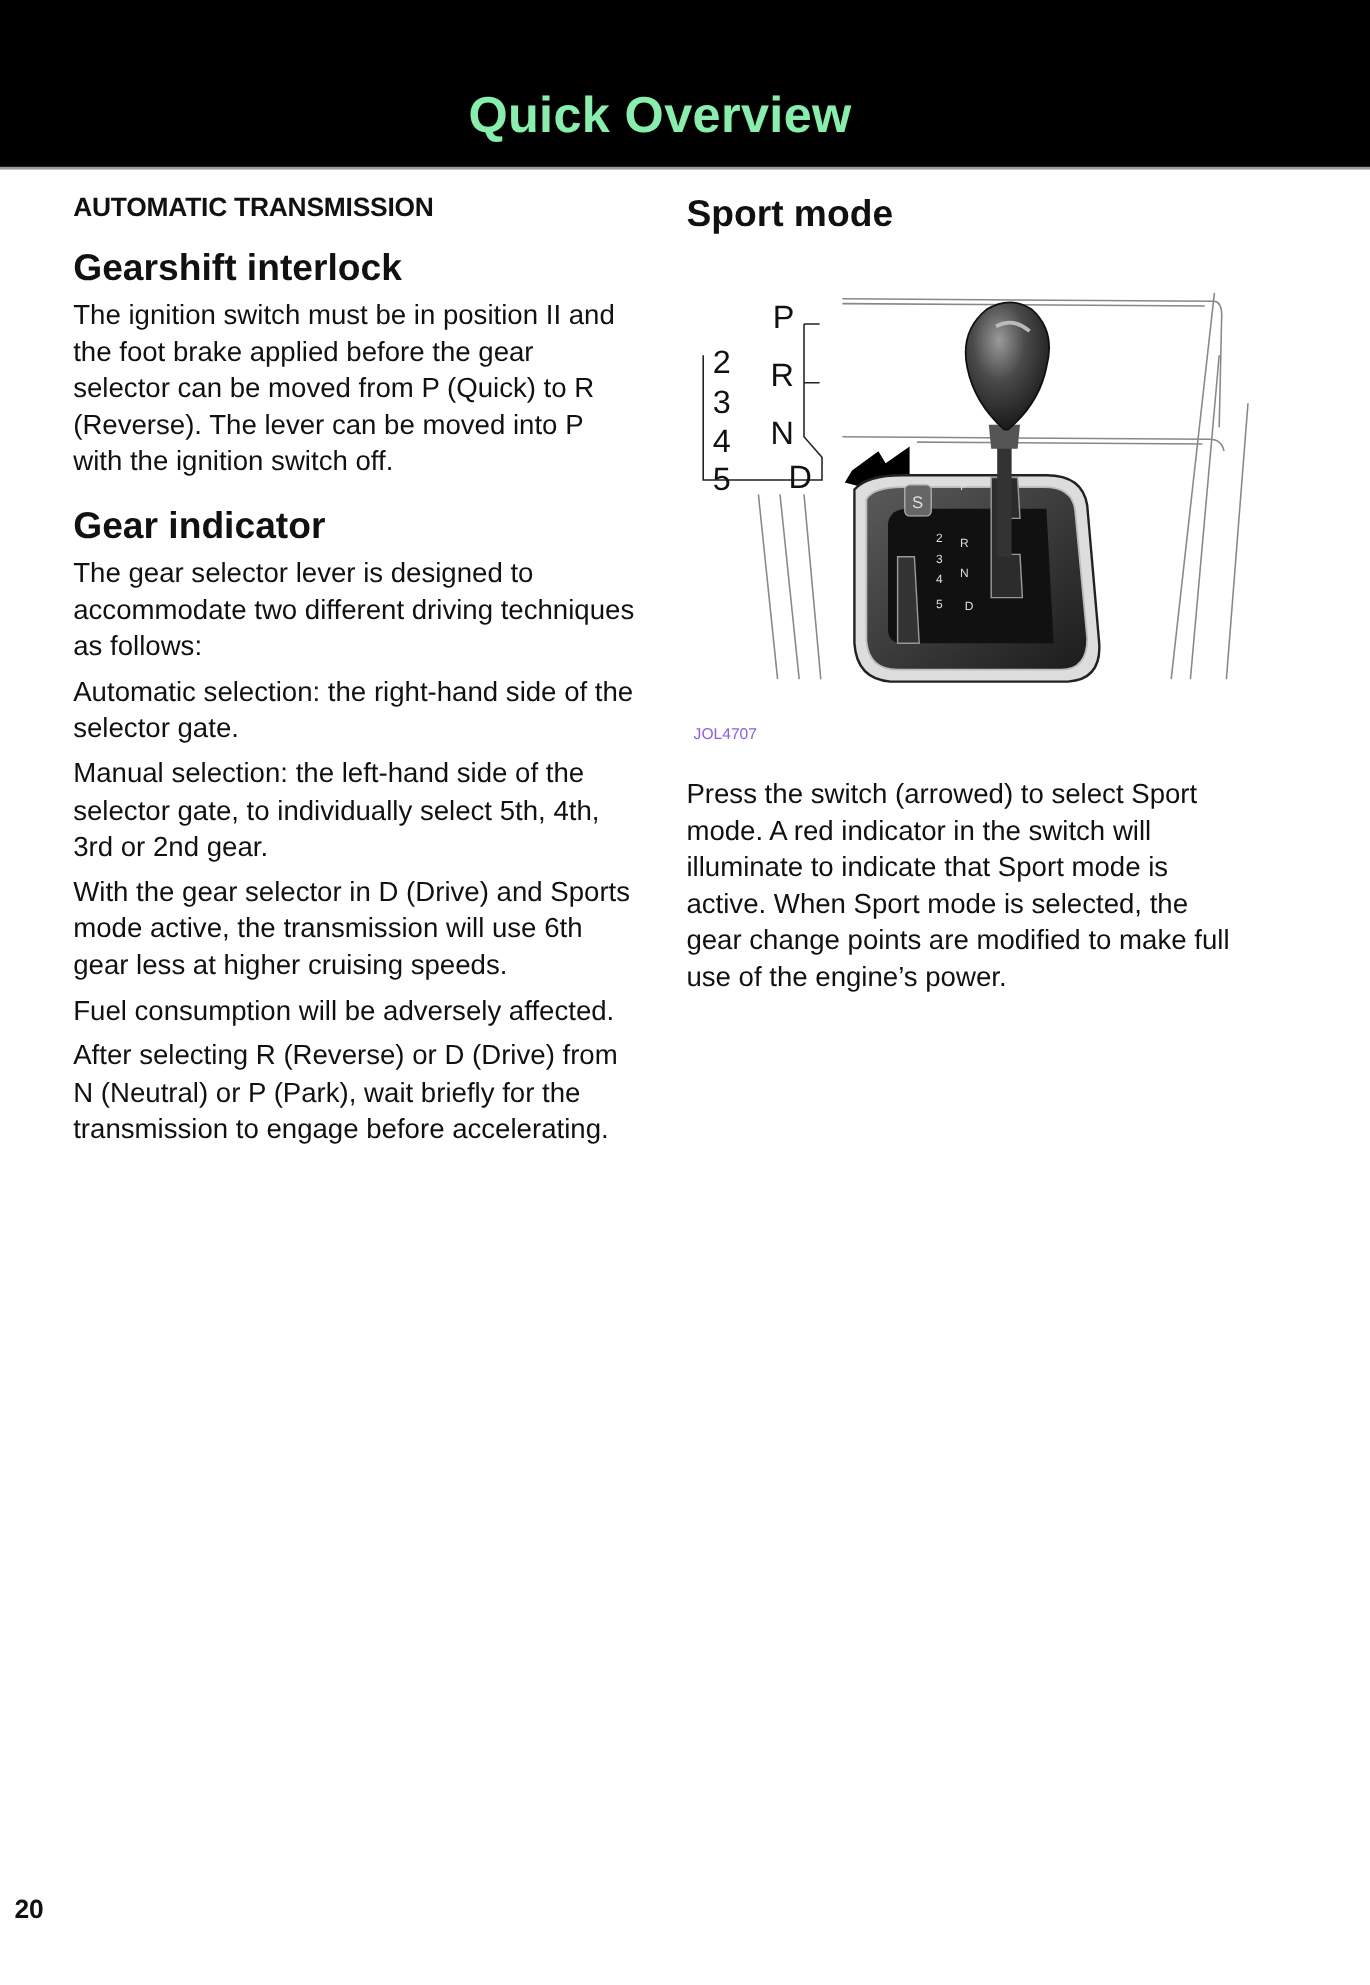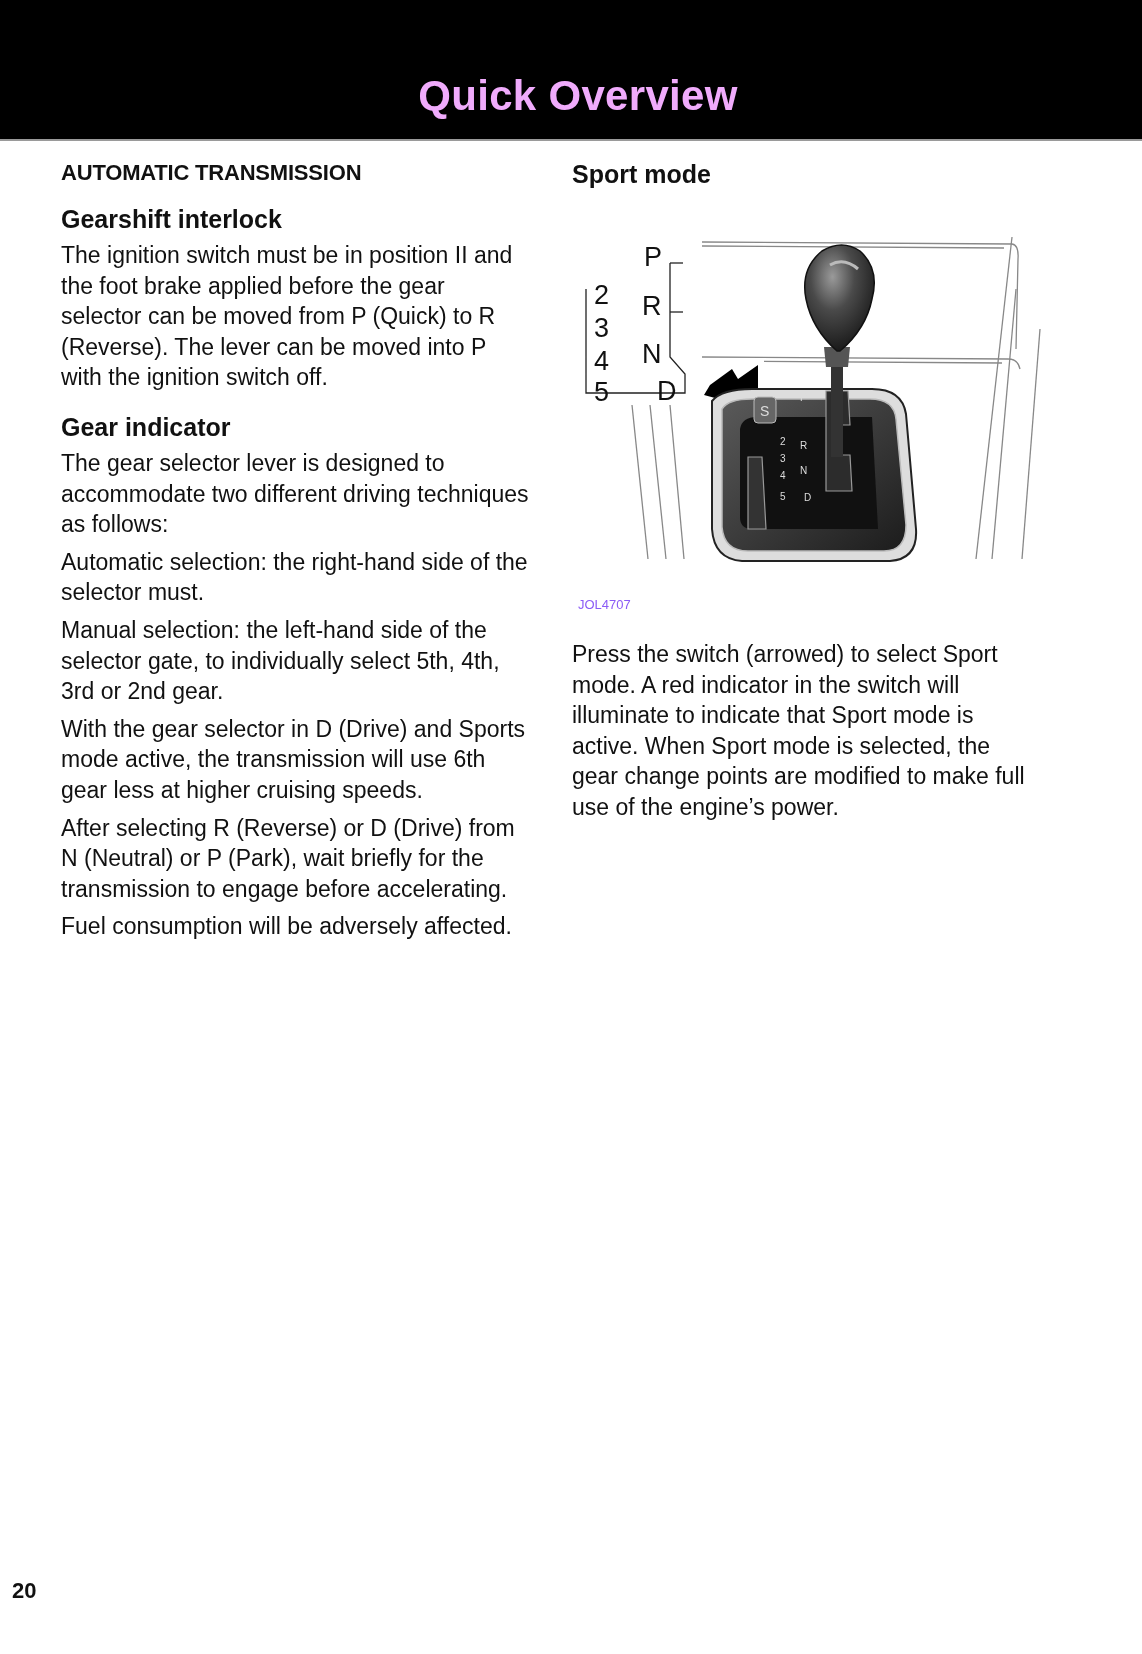--- a/index.html
+++ b/index.html
@@ -1,25 +1,25 @@
 <!DOCTYPE html>
 <html><head>
 <meta charset="utf-8">
 <style>
   html, body { margin: 0; padding: 0; background: #ffffff; }
   body { width: 1142px; height: 1654px; position: relative; overflow: hidden;
          font-family: "Liberation Sans", sans-serif; color: #111; }
   .header-band { position: absolute; left: 0; top: 0; width: 1142px; height: 139px; background: #000;
                  border-bottom: 2px solid #9a9a9a; }
   .header-title { position: absolute; left: 0; width: 1100px; top: 72px; text-align: center;
-                  color: #f0abfc; font-weight: bold; font-size: 42px; letter-spacing: 0.3px; padding-left: 28px; }
+                  color: #86efac; font-weight: bold; font-size: 42px; letter-spacing: 0.3px; }
   .col-left { position: absolute; left: 61px; top: 160px; width: 470px; }
   .col-right { position: absolute; left: 572px; top: 160px; width: 470px; }
   .section-title { font-size: 22px; font-weight: bold; margin: 0 0 19px 0; letter-spacing: -0.2px; }
-  .subhead { font-size: 25px; font-weight: bold; margin: 0 0 6px 0; }
+  .subhead { font-size: 31px; font-weight: bold; margin: 0 0 6px 0; }
   .para { font-size: 23px; line-height: 30.6px; margin: 0 0 7px 0; }
   .para b { font-weight: normal; margin-top: 41px; }
   .gap { height: 13px; }
   .figure { position: relative; width: 470px; height: 420px; margin-top: 40px; }
   .fig-caption { position: absolute; left: 6px; top: 368px; font-size: 13px; color: #8b5cf6; }
   .page-number { position: absolute; left: 12px; width: 1100px; top: 1578px; text-align: left;
                  font-size: 22px; font-weight: bold; }
 </style>
 </head>
 <body>
@@ -28,25 +28,25 @@
   <div class="header-title">Quick Overview</div>
 </div>
 
 <div class="col-left">
   <h1 class="section-title">AUTOMATIC TRANSMISSION</h1>
   <h2 class="subhead">Gearshift interlock</h2>
   <p class="para"><span>The ignition switch must be in position </span><b>II</b><span> and the foot brake applied before the gear selector can be moved from </span><b>P</b><span> (Quick) to </span><b>R</b><span> (Reverse). The lever can be moved into </span><b>P</b><span> with the ignition switch off.</span></p>
   <div class="gap"></div>
   <h2 class="subhead">Gear indicator</h2>
   <p class="para"><span>The gear selector lever is designed to accommodate two different driving techniques as follows:</span></p>
-  <p class="para"><span>Automatic selection: the right-hand side of the selector must.</span></p>
+  <p class="para"><span>Automatic selection: the right-hand side of the selector gate.</span></p>
   <p class="para"><span>Manual selection: the left-hand side of the selector gate, to individually select 5th, 4th, 3rd or 2nd gear.</span></p>
   <p class="para"><span>With the gear selector in </span><b>D</b><span> (Drive) and Sports mode active, the transmission will use 6th gear less at higher cruising speeds.</span></p>
+  <p class="para"><span>Fuel consumption will be adversely affected.</span></p>
   <p class="para"><span>After selecting </span><b>R</b><span> (Reverse) or </span><b>D</b><span> (Drive) from </span><b>N</b><span> (Neutral) or </span><b>P</b><span> (Park), wait briefly for the transmission to engage before accelerating.</span></p>
-  <p class="para"><span>Fuel consumption will be adversely affected.</span></p>
 </div>
 
 <div class="col-right">
   <h2 class="subhead">Sport mode</h2>
 
   <div class="figure">
     <svg width="470" height="400" viewBox="0 0 470 400">
       <defs>
         <radialGradient id="knobG" cx="0.4" cy="0.3" r="0.7">
           <stop offset="0" stop-color="#9a9a9a"></stop>

